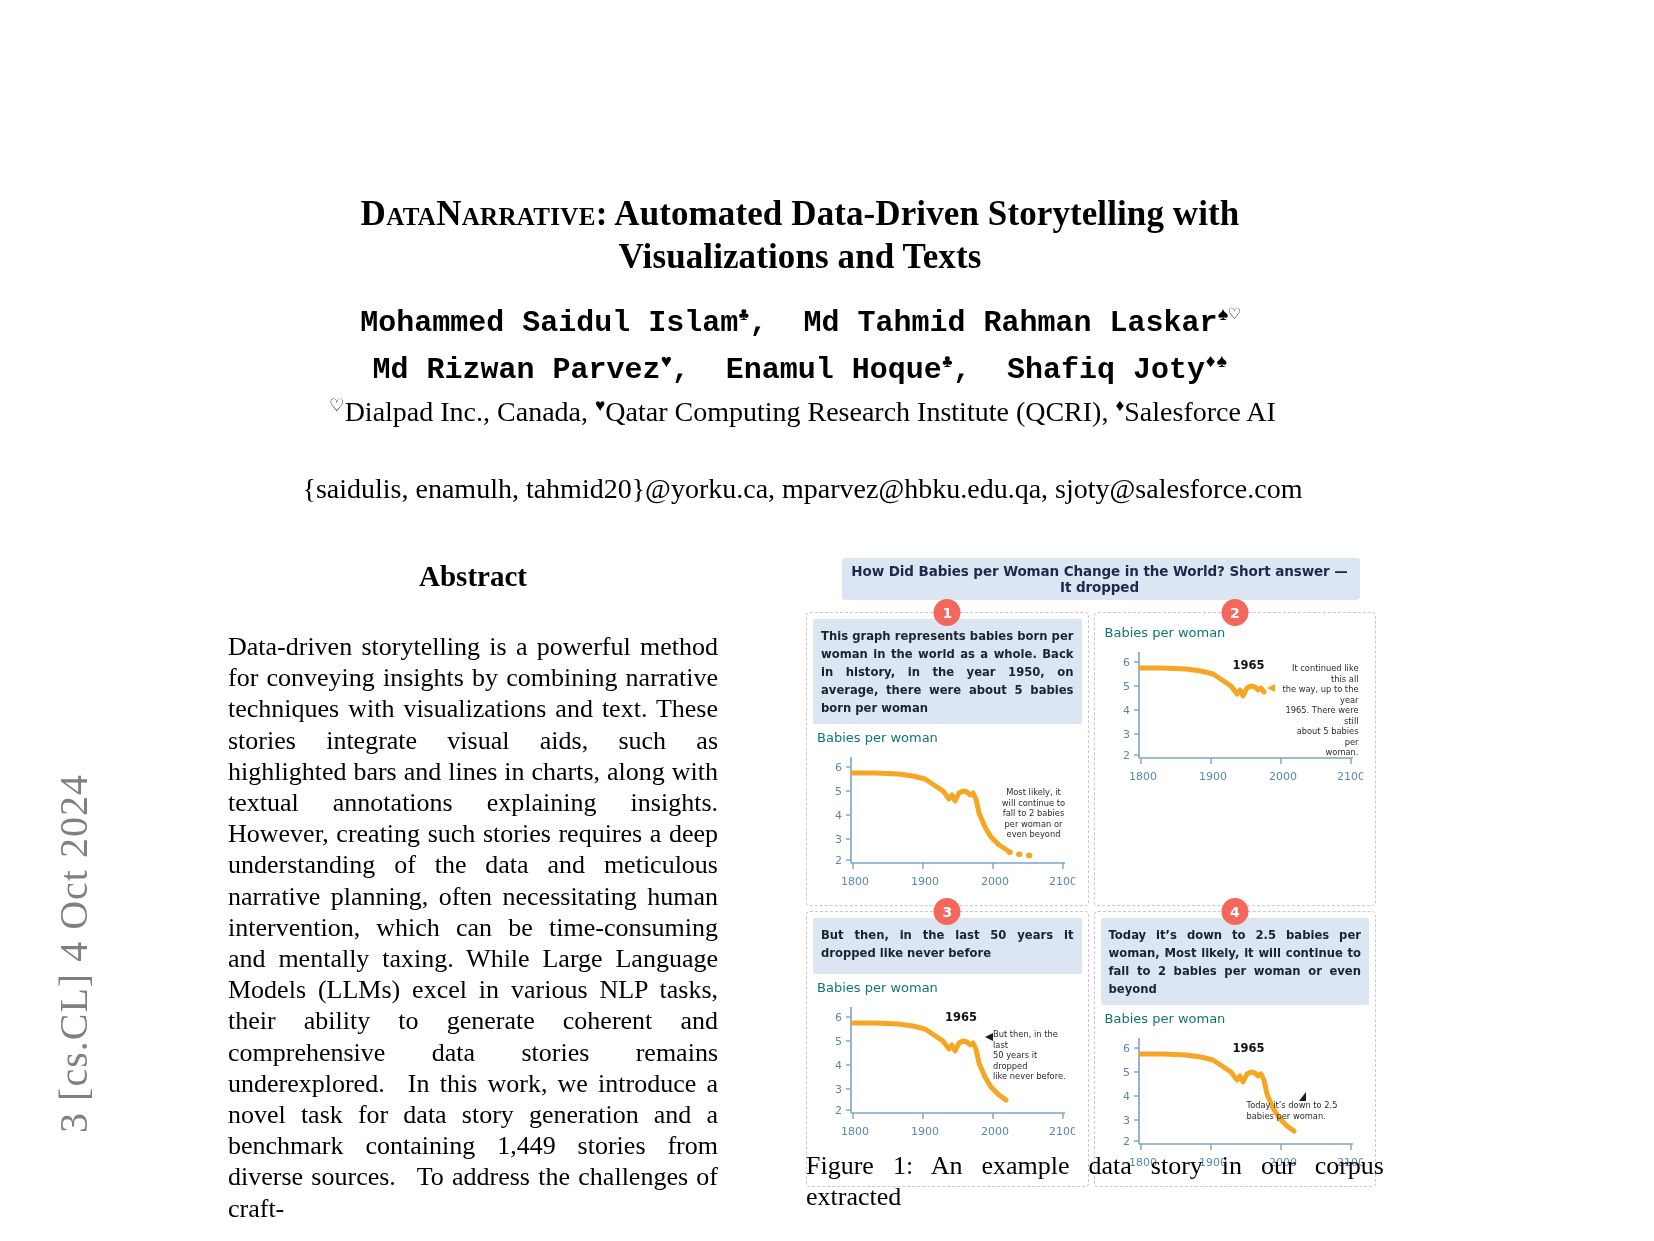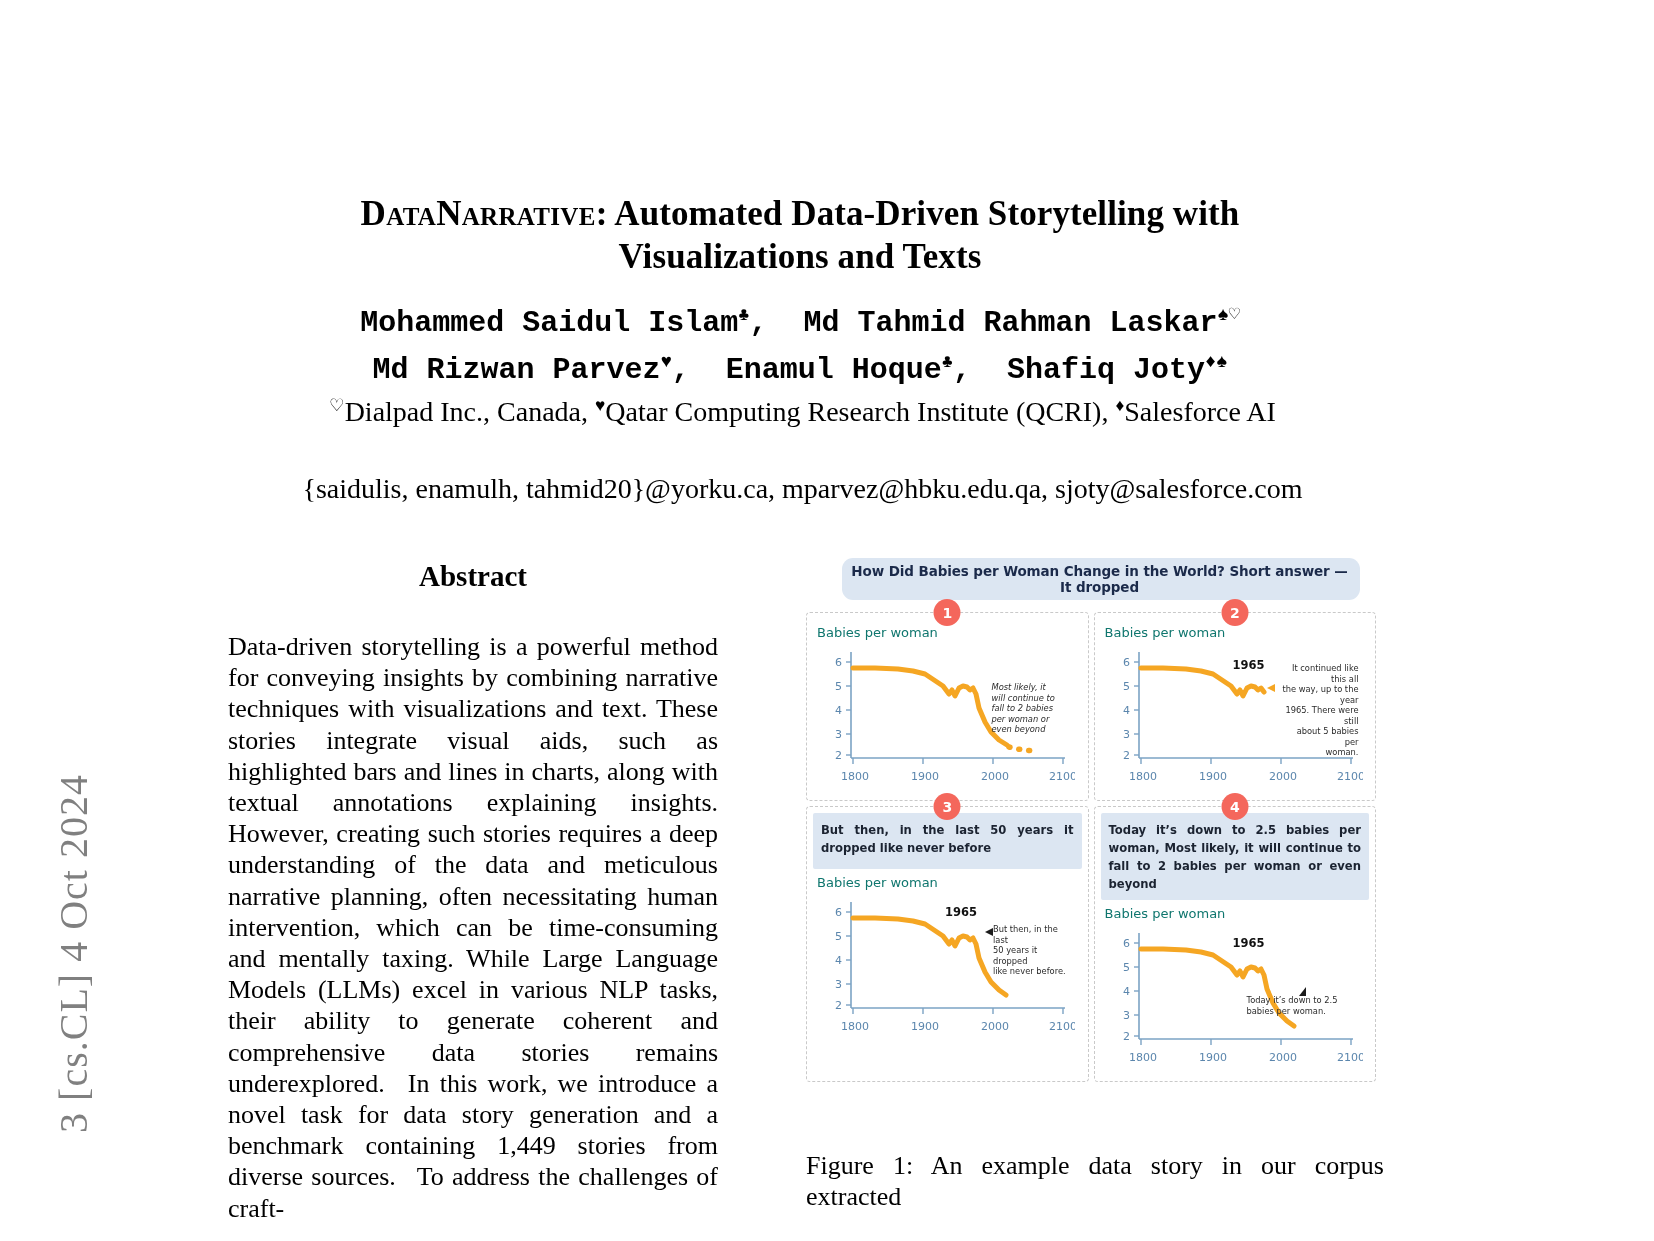--- a/index.html
+++ b/index.html
@@ -124,21 +124,21 @@
   }
   #figure-banner {
     background: #dce6f2;
     color: #1b2a4a;
     font-family: "DejaVu Sans", "Liberation Sans", sans-serif;
     font-weight: bold;
     font-size: 13.5px;
     letter-spacing: -0.1px;
     text-align: center;
     padding: 5px 8px 5px 5px;
-    border-radius: 11px;
+    border-radius: 3px;
     margin: 0 16px 0 36px;
   }
   #panel-grid {
     margin-top: 12px;
     display: grid;
     grid-template-columns: 1fr 1fr;
     grid-template-rows: auto auto;
     gap: 5px 5px;
   }
   .panel {
@@ -259,20 +259,21 @@
 </div>
 
 <div id="figure-col">
 
   <div id="figure-banner">How Did Babies per Woman Change in the World? Short answer — It dropped</div>
 
   <div id="panel-grid">
 
     <div class="panel">
       <div class="panel-badge">1</div>
+      <div class="panel-caption tall">This graph represents babies born per woman in the world as a whole. Back in history, in the year 1950, on average, there were about 5 babies born per woman</div>
       <div class="chart-title">Babies per woman</div>
       <div class="chart-area">
         <svg class="chart-svg" width="262" height="146" viewBox="0 0 262 146">
 
           <line x1="38" y1="6" x2="38" y2="112" stroke="#7ba3c4" stroke-width="1.6"></line>
           <line x1="38" y1="112" x2="252" y2="112" stroke="#7ba3c4" stroke-width="1.6"></line>
 
           <g stroke="#7ba3c4" stroke-width="1.4">
             <line x1="33" y1="16" x2="38" y2="16"></line>
             <line x1="33" y1="40" x2="38" y2="40"></line>
@@ -297,21 +298,21 @@
           <g font-family="DejaVu Sans, Liberation Sans, sans-serif" font-size="11" fill="#5b86ad" text-anchor="middle">
             <text x="42" y="134">1800</text>
             <text x="112" y="134">1900</text>
             <text x="182" y="134">2000</text>
             <text x="250" y="134">2100</text>
           </g>
 
           <path d="M40,22 L62,22 L85,23 L100,25 L112,28 L124,36 L130,40 L136,48 L139,44 L142,50 L146,42 L150,40 L154,41 L157,44 L160,42 L163,48 L166,62 L172,76 L178,86 L186,94 L194,99" fill="none" stroke="#f5a623" stroke-width="5" stroke-linecap="round" stroke-linejoin="round"></path>
           <path d="M196,101 L204,103 L212,104 L220,105" fill="none" stroke="#f5a623" stroke-width="5.5" stroke-linecap="round" stroke-dasharray="1 9"></path>
         </svg>
-        <div class="annot" style="right:6px; top:40px; width:84px; font-style:italic;">Most likely, it<br>will continue to<br>fall to 2 babies<br>per woman or<br>even beyond</div>
+        <div class="annot" style="right:6px; top:40px; width:84px; text-align:center;">Most likely, it<br>will continue to<br>fall to 2 babies<br>per woman or<br>even beyond</div>
       </div>
     </div>
 
     <div class="panel">
       <div class="panel-badge">2</div>
       <div class="chart-title">Babies per woman</div>
       <div class="chart-area">
         <svg class="chart-svg" width="262" height="146" viewBox="0 0 262 146">
           <line x1="38" y1="6" x2="38" y2="112" stroke="#7ba3c4" stroke-width="1.6"></line>
           <line x1="38" y1="112" x2="252" y2="112" stroke="#7ba3c4" stroke-width="1.6"></line>

